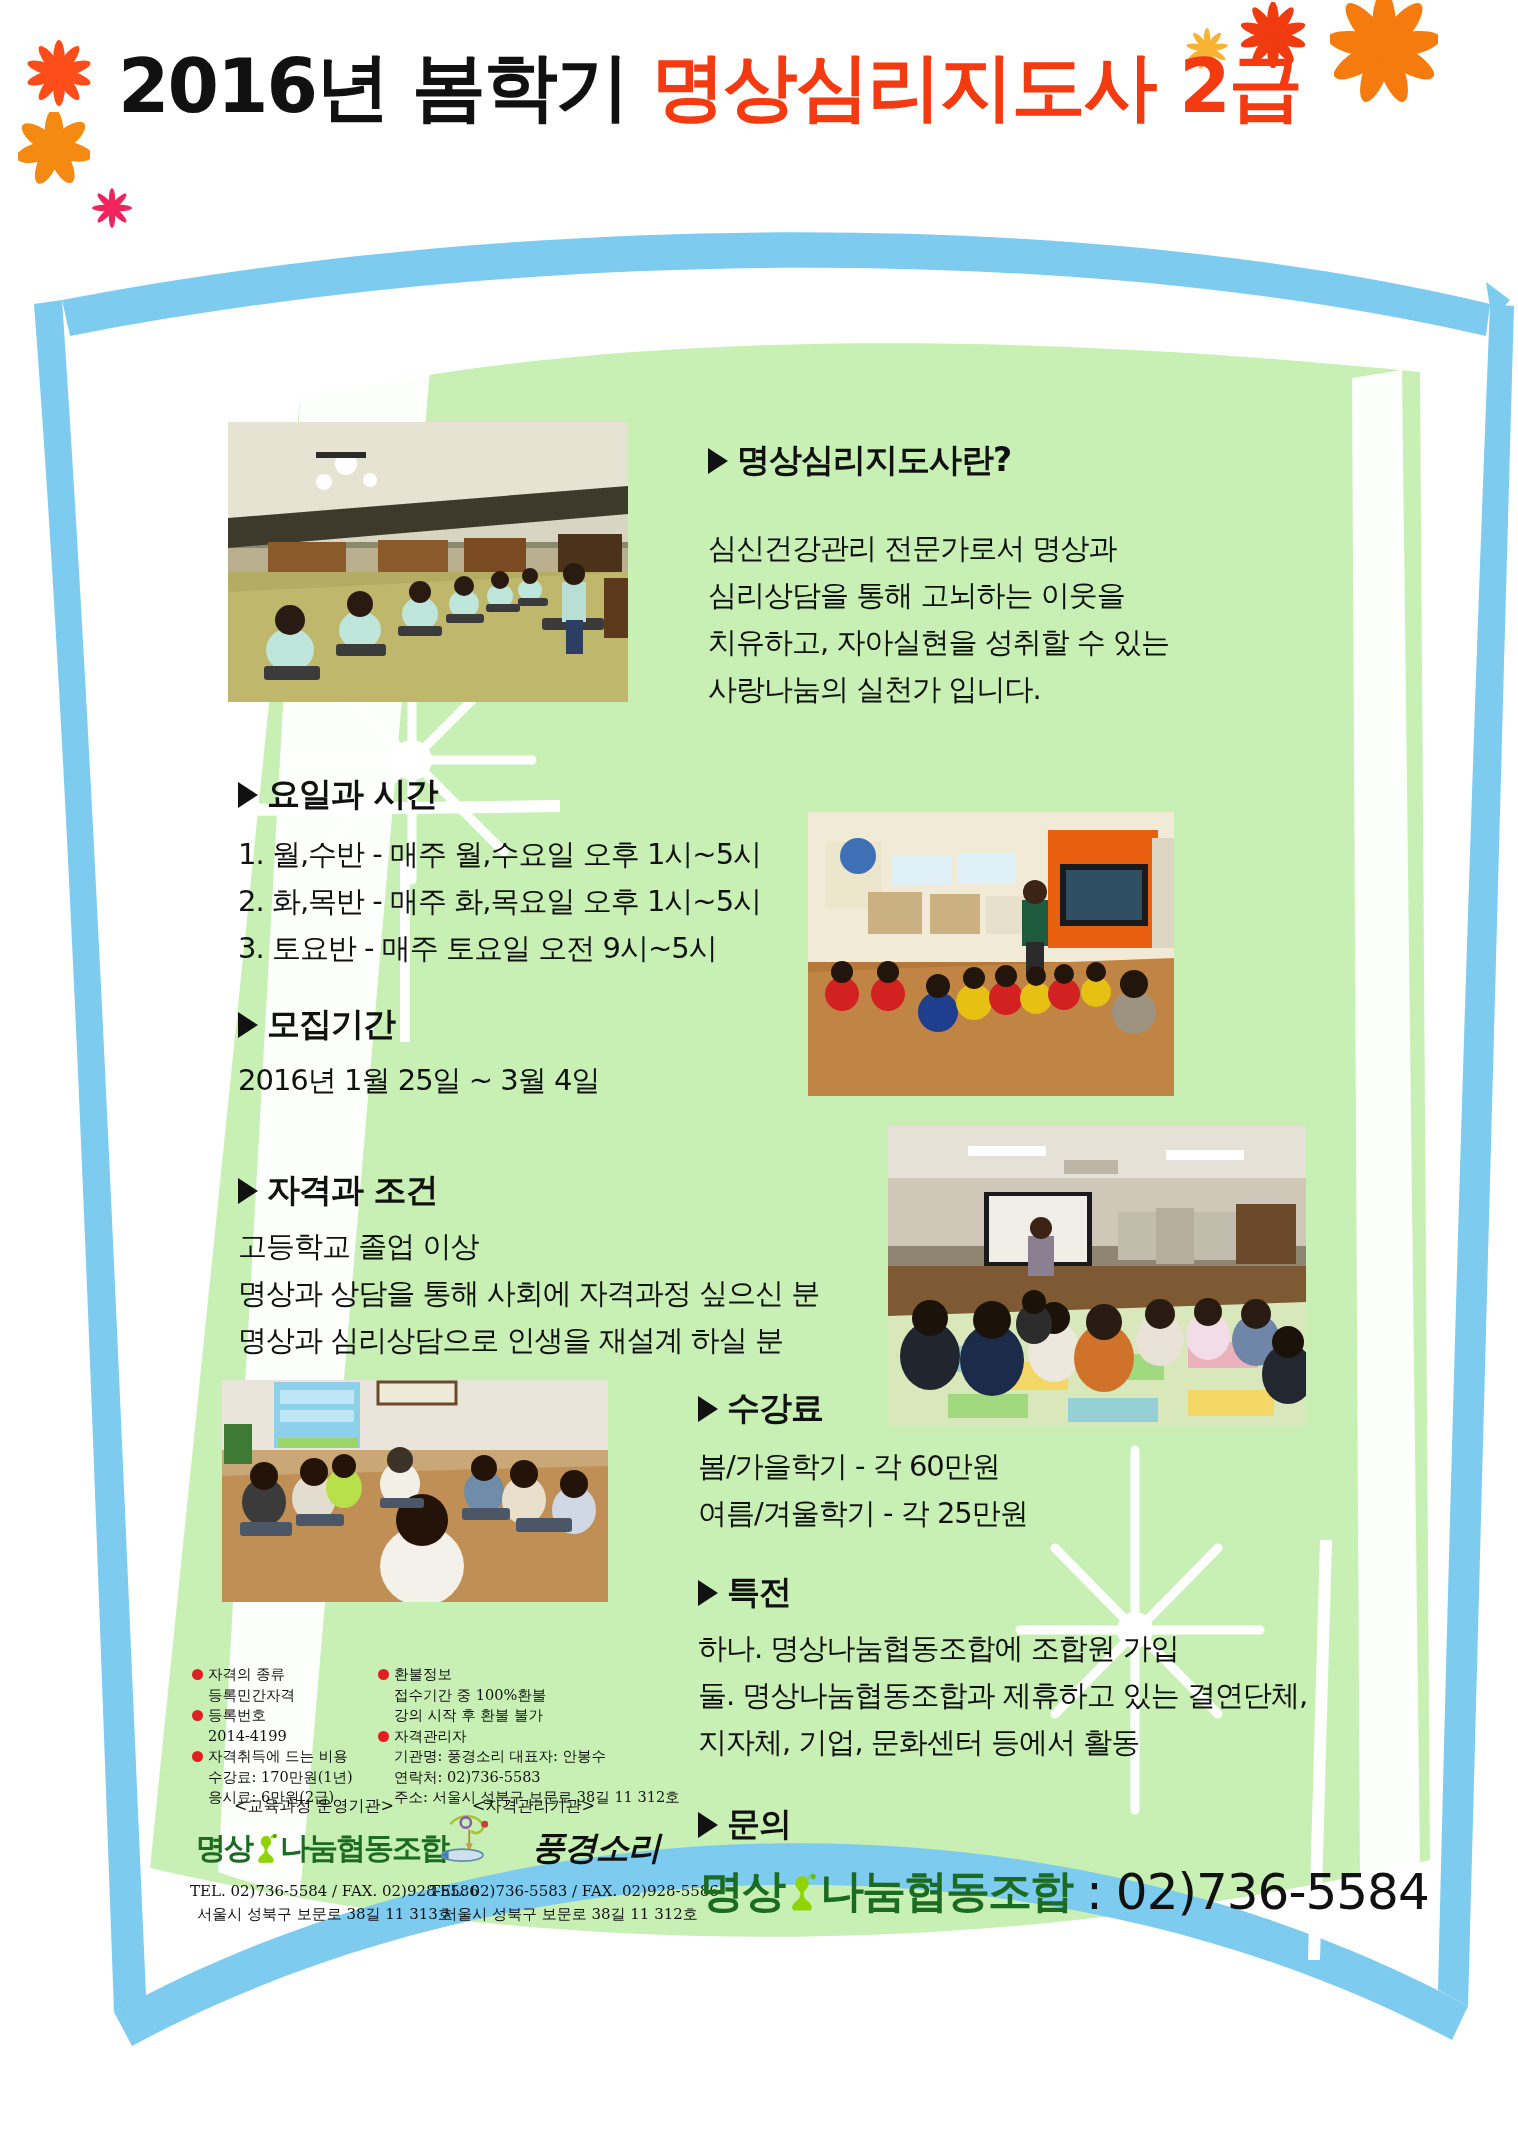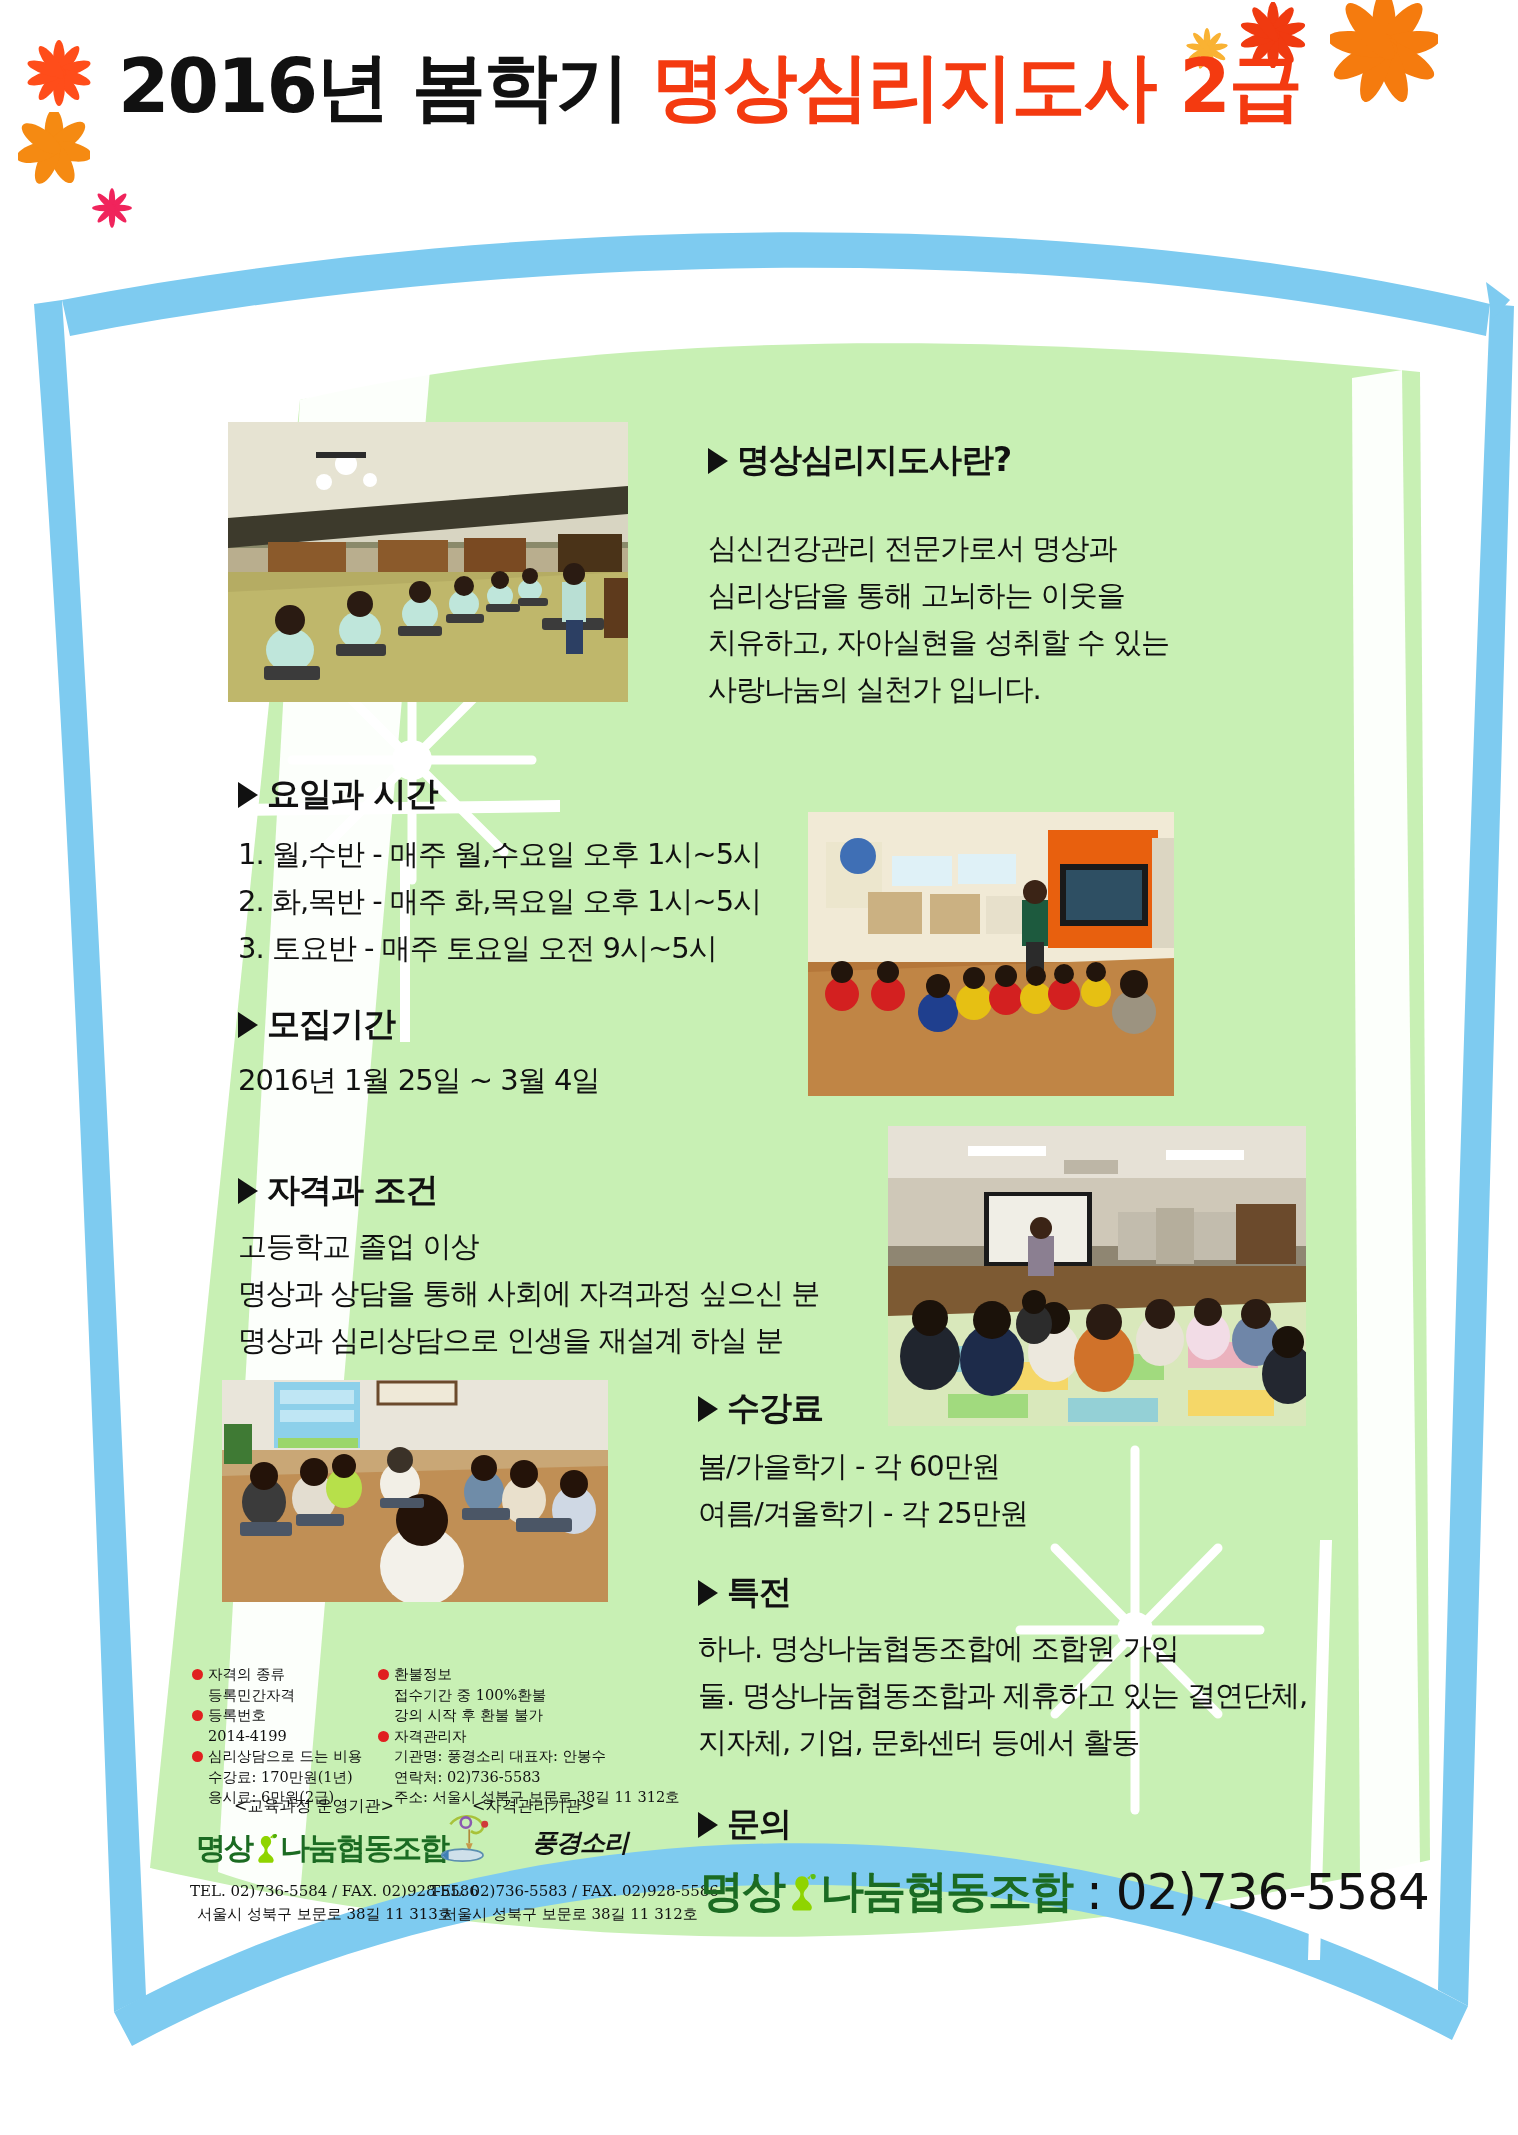--- a/index.html
+++ b/index.html
@@ -138,21 +138,21 @@
 
   
   .logo-ms{
     position:absolute;z-index:6;
     font-size:30px;font-weight:bold;color:#1b6b22;
     letter-spacing:-2px;white-space:nowrap;
     display:flex;align-items:center;
   }
   .logo-pg{
     position:absolute;z-index:6;
-    font-size:25px;font-weight:bold;color:#111111;
+    font-size:33px;font-weight:bold;color:#111111;
     letter-spacing:-1px;white-space:nowrap;
     font-family:"DejaVu Serif","Liberation Serif",serif;
     font-style:italic;
   }
 
   
   .contact-big{
     position:absolute;z-index:7;
     display:flex;align-items:center;
     white-space:nowrap;
@@ -583,21 +583,21 @@
     <div class="fp-col" style="left:0; top:0; width:200px;">
       <div class="fp-item">
         <span class="dot"></span><span>자격의 종류</span>
         <div class="fp-sub">등록민간자격</div>
       </div>
       <div class="fp-item">
         <span class="dot"></span><span>등록번호</span>
         <div class="fp-sub">2014-4199</div>
       </div>
       <div class="fp-item">
-        <span class="dot"></span><span>심리상담으로 드는 비용</span>
+        <span class="dot"></span><span>자격취득에 드는 비용</span>
         <div class="fp-sub">수강료: 170만원(1년)</div>
         <div class="fp-sub">응시료: 6만원(2급)</div>
       </div>
     </div>
 
     <div class="fp-col" style="left:186px; top:0; width:300px;">
       <div class="fp-item">
         <span class="dot"></span><span>환불정보</span>
         <div class="fp-sub">접수기간 중 100%환불</div>
         <div class="fp-sub">강의 시작 후 환불 불가</div>

